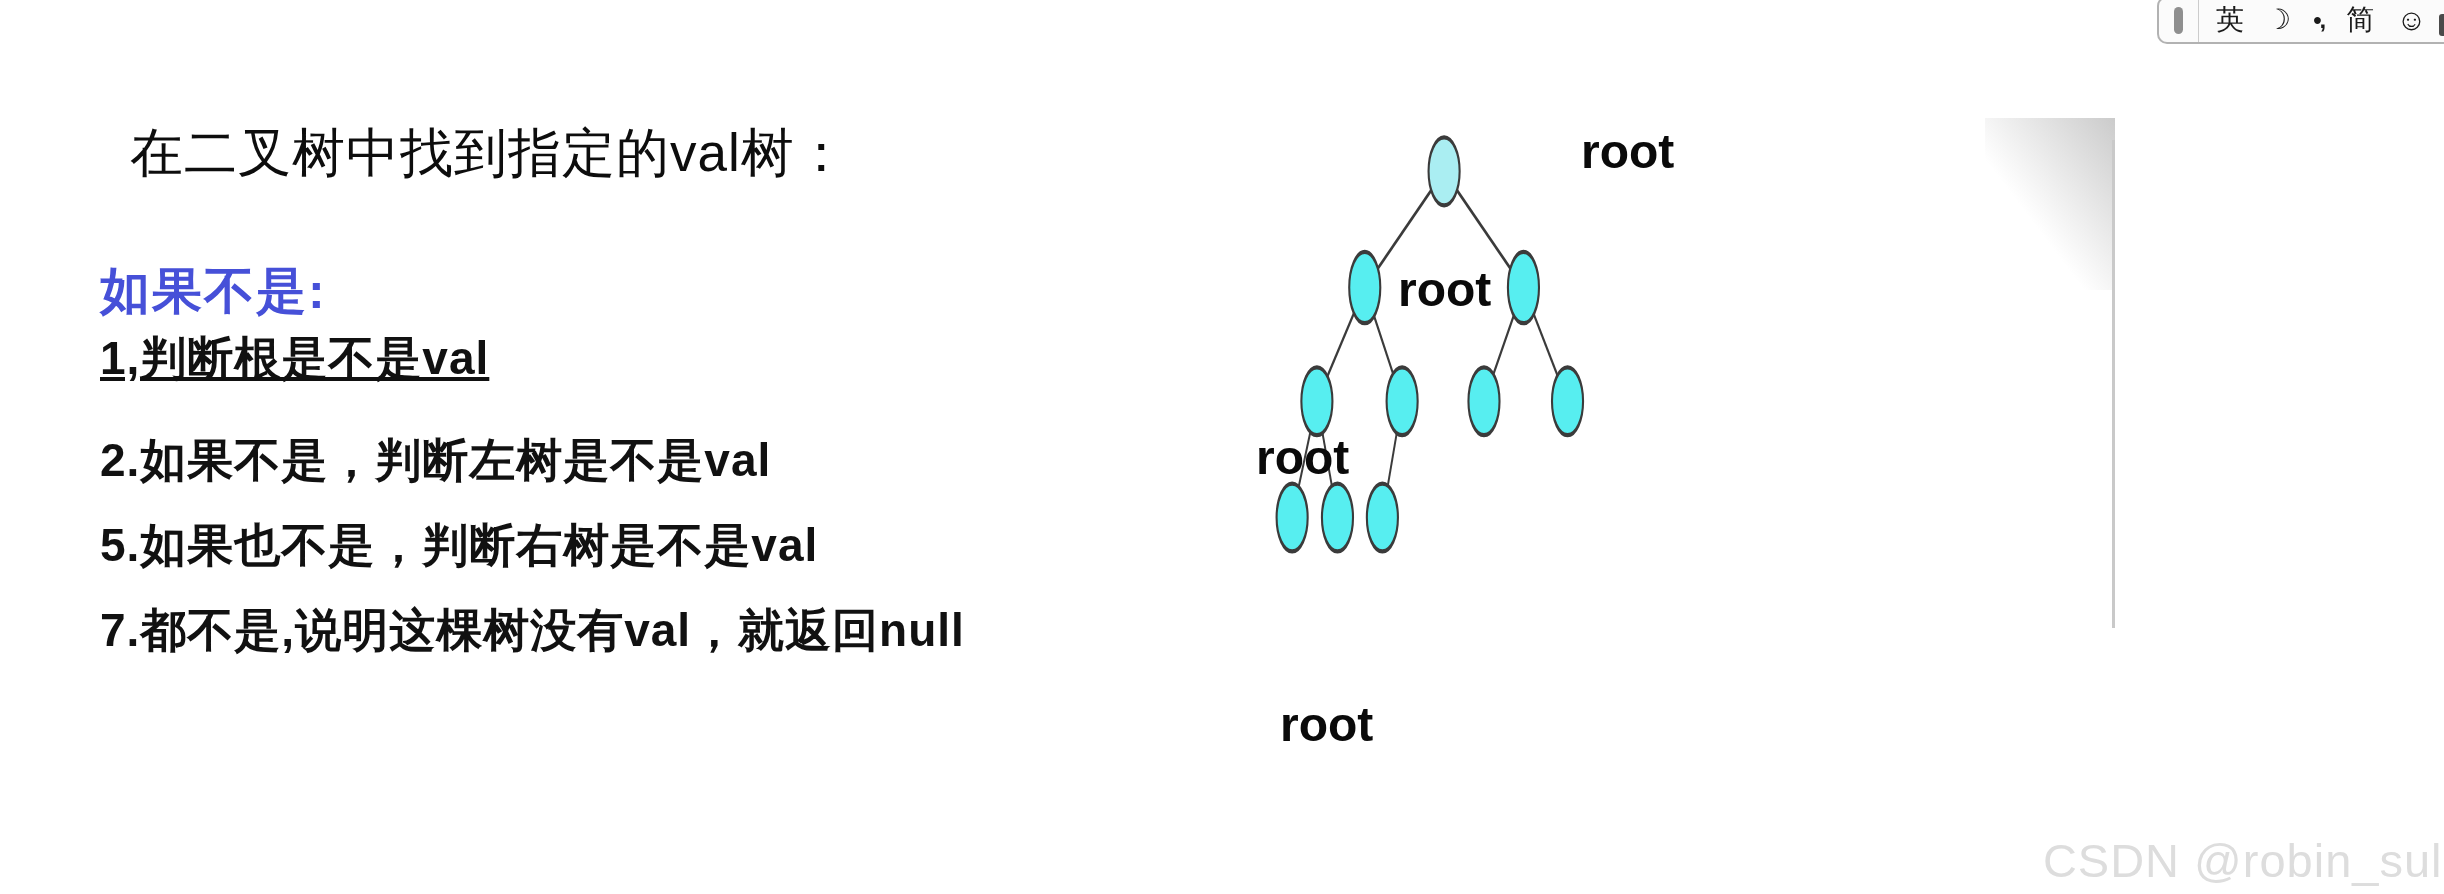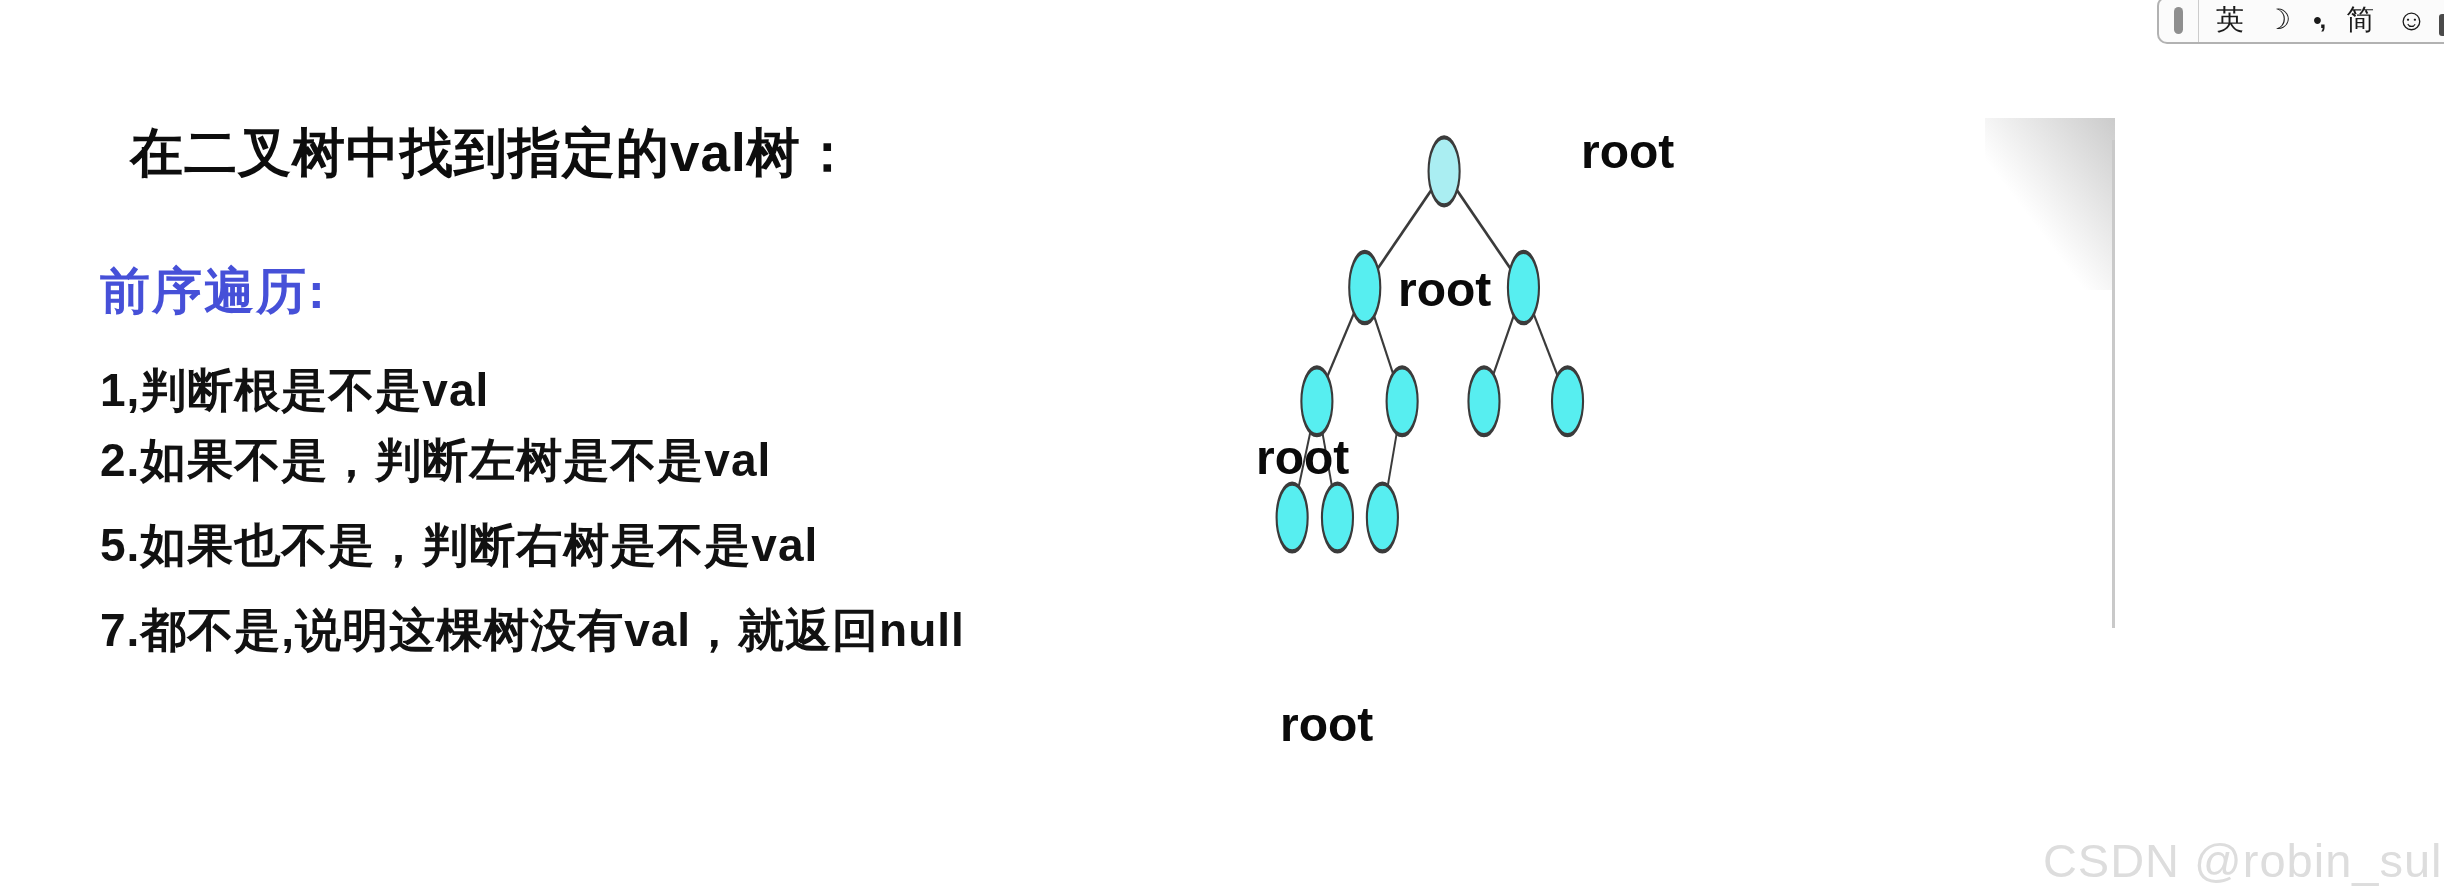--- a/index.html
+++ b/index.html
@@ -2,34 +2,34 @@
 <html style="--heading-blue: #4650d8; --watermark: #dddddd; --node-fill: #57eef0; --root-fill: #aaeef2; --node-stroke: #3b3b3b; --edge: #3b3b3b;"><head>
 <meta charset="utf-8">
 <style>
   * { margin: 0; padding: 0; box-sizing: border-box; }
   html, body { width: 2444px; height: 894px; background: #ffffff; overflow: hidden; }
   body { position: relative; font-family: "Liberation Sans", sans-serif; }
 
   
   .title {
     position: absolute; left: 130px; top: 118px;
-    font-size: 53px; font-weight: bold; color: #0d0d0d; letter-spacing: 1px;
+    font-size: 53px; font-weight: normal; color: #0d0d0d; letter-spacing: 1px;
     white-space: nowrap;
   }
   .section-heading {
     position: absolute; left: 100px; top: 258px;
     font-size: 50px; font-weight: bold; color: var(--heading-blue); letter-spacing: 2px;
     white-space: nowrap;
   }
   .step {
     position: absolute; left: 100px;
     font-size: 46px; font-weight: bold; color: #111111; letter-spacing: 1px;
     white-space: nowrap;
   }
-  .step-0 { top: 360px; }
+  .step-0 { top: 328px; text-decoration: underline; }
   .step-1 { top: 430px; text-align: center; }
   .step-2 { top: 515px; }
   .step-3 { top: 600px; }
 
   
   .tree-svg { position: absolute; left: 1230px; top: 95px; }
   .edge { stroke: var(--edge); stroke-width: 4.5px; }
   .node { fill: var(--node-fill); stroke: var(--node-stroke); stroke-width: 5px; }
   .node-root { fill: var(--root-fill); }
 
@@ -75,21 +75,21 @@
   
   .watermark {
     position: absolute; right: -10px; bottom: 6px;
     font-size: 47px; color: var(--watermark); letter-spacing: 1px; white-space: nowrap;
   }
 </style>
 </head>
 <body>
 
 <div class="title">在二叉树中找到指定的val树：</div>
-<div class="section-heading">前序遍历:</div>
+<div class="section-heading">如果不是:</div>
 <div class="step step-0">1,判断根是不是val</div>
 <div class="step step-1">2.如果不是，判断左树是不是val</div>
 <div class="step step-2">5.如果也不是，判断右树是不是val</div>
 <div class="step step-3">7.都不是,说明这棵树没有val，就返回null</div>
 
 <svg class="tree-svg" width="890" height="532" viewBox="1230 95 2120 627" preserveAspectRatio="none">
   <g>
     <line class="edge" x1="1740" y1="185" x2="1551" y2="322"></line>
     <line class="edge" x1="1740" y1="185" x2="1929" y2="322"></line>
     <line class="edge" x1="1551" y1="322" x2="1437" y2="456"></line>

